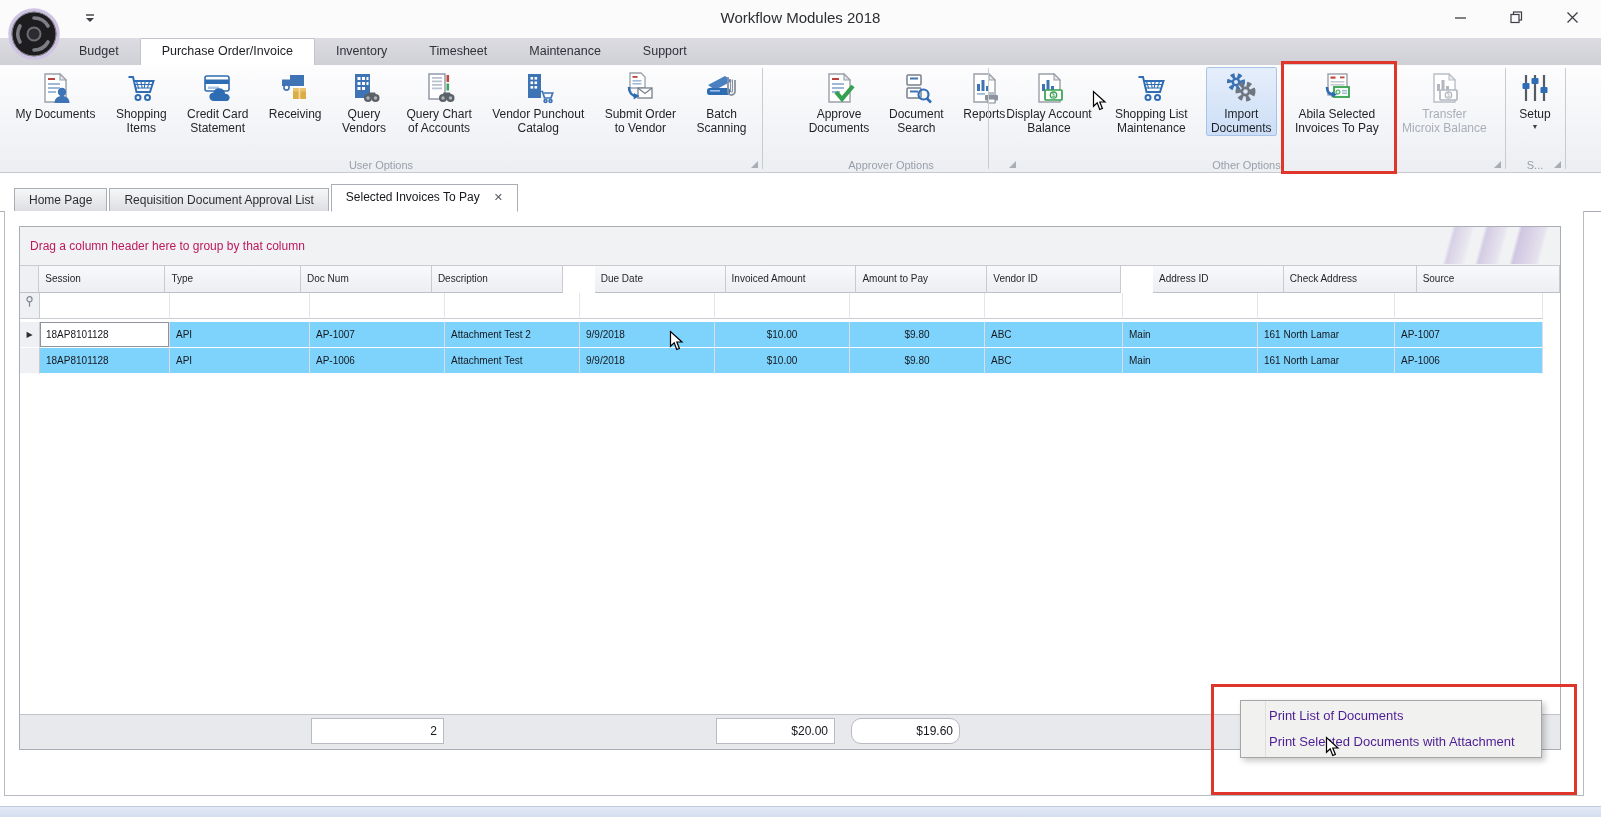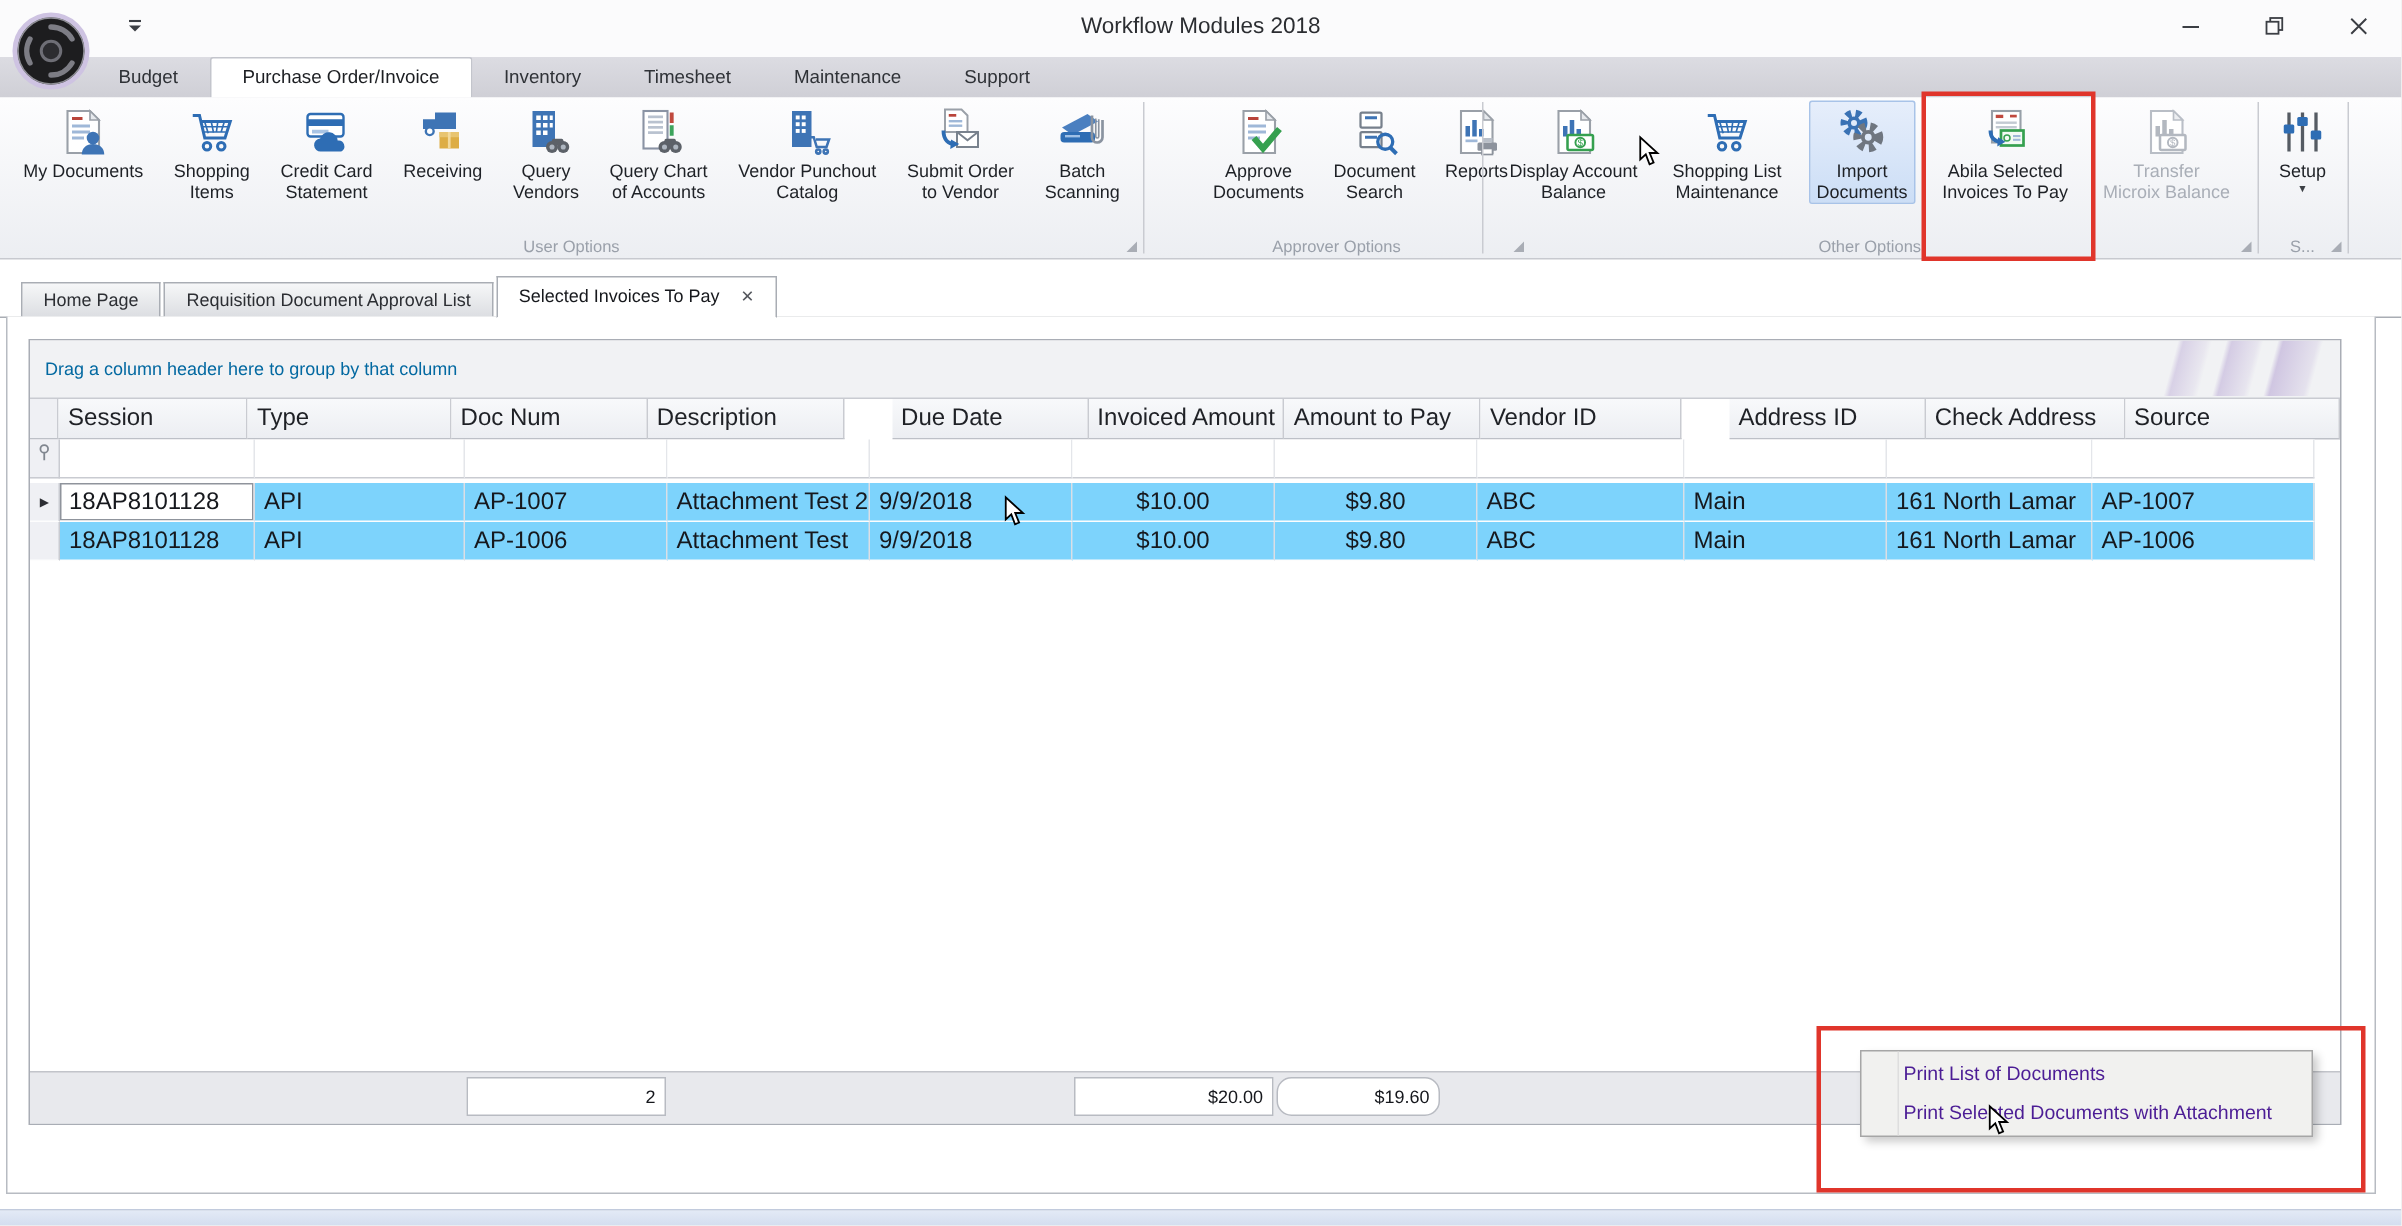--- a/index.html
+++ b/index.html
@@ -36,27 +36,27 @@
   .redbox{position:absolute;border:3px solid #e0352b;z-index:40;pointer-events:none;}
   
   #doc-tabs{position:absolute;left:0;top:186px;width:1601px;height:26px;border-bottom:1px solid #a9adb4;display:flex;padding-left:14px;box-sizing:border-box;align-items:flex-end;}
   .dtab{height:22px;line-height:22px;padding:0 14px;font-size:12px;color:#2c2e33;background:linear-gradient(#f6f7f8,#dcdee2);
         border:1px solid #a9adb4;border-bottom:none;margin-right:2px;white-space:nowrap;cursor:pointer;}
   .dtab.active{height:26px;line-height:25px;background:#fff;position:relative;z-index:2;margin-bottom:-1px;border-bottom:1px solid #fff;color:#16181c;}
   .dtab .closex{margin-left:14px;color:#55585e;font-size:11px;cursor:pointer;}
   
   #tabpage{position:absolute;left:4px;top:211px;width:1580px;height:585px;background:#fff;border:1px solid #b7bbc2;border-top:none;box-sizing:border-box;}
   #grid{position:absolute;left:14px;top:15px;width:1542px;height:524px;border:1px solid #a9adb5;background:#fff;box-sizing:border-box;}
-  #groupby{position:relative;height:38px;background:#f1f2f4;border-bottom:1px solid #c9cbd1;color:#0369a1;font-size:12px;line-height:38px;padding-left:10px;overflow:hidden;}
+  #groupby{position:relative;height:38px;background:#f1f2f4;border-bottom:1px solid #c9cbd1;color:#be185d;font-size:12px;line-height:38px;padding-left:10px;overflow:hidden;}
   .swoosh{position:absolute;right:0;top:0;width:180px;height:37px;
     background:linear-gradient(105deg,transparent 38%,rgba(158,132,198,.30) 40%,rgba(158,132,198,.10) 48%,transparent 50%),
                linear-gradient(105deg,transparent 55%,rgba(158,132,198,.35) 57%,rgba(158,132,198,.12) 66%,transparent 68%),
                linear-gradient(105deg,transparent 73%,rgba(158,132,198,.40) 75%,rgba(158,132,198,.15) 87%,transparent 89%);}
   .grow{display:flex;}
-  .gcell{box-sizing:border-box;padding:0 6px;font-size:16px;white-space:nowrap;overflow:hidden;}
+  .gcell{box-sizing:border-box;padding:0 6px;font-size:10px;white-space:nowrap;overflow:hidden;}
   #grid-header .gcell{height:27px;line-height:26px;background:linear-gradient(#f8f9fb,#eceef2);border-right:1px solid #c9cbd1;border-bottom:1px solid #bdc0c7;color:#1f2126;cursor:pointer;}
   #grid-filter .gcell{height:26px;line-height:25px;background:#fff;border-right:1px solid #e4e6ea;border-bottom:1px solid #c9cbd1;cursor:text;}
   .datarow .gcell{height:26px;line-height:25px;border-right:1px solid #dcdee4;border-bottom:1px solid #fdfdfd;color:#16181d;background:#7dd3fc;cursor:pointer;}
   .gcell.indic{background:#eff0f4 !important;border-right:1px solid #c9cbd1 !important;padding:0;text-align:center;font-size:8px;color:#2c2e33;line-height:25px;}
   .gcell.right{text-align:center;}
   .gcell.focuscell{background:#fff !important;box-shadow:inset 0 0 0 1px #8f949c;}
   #grid-gap{height:3px;background:#fff;}
   #grid-summary{position:absolute;left:0;right:0;bottom:0;height:34px;background:#e8e9ed;border-top:1px solid #c2c4ca;}
   .sumbox{position:absolute;top:3px;height:26px;background:#fff;border:1px solid #b8bbc2;box-sizing:border-box;
           font-size:12px;line-height:24px;text-align:right;padding-right:6px;color:#15171c;}
@@ -505,21 +505,21 @@
             <div class="gcell right" style="width: 135px;">$10.00</div>
             <div class="gcell right" style="width: 135px;">$9.80</div>
             <div class="gcell" style="width: 138px;">ABC</div>
             <div class="gcell" style="width: 135px;">Main</div>
             <div class="gcell" style="width: 137px;">161 North Lamar</div>
             <div class="gcell" style="width: 148px;">AP-1006</div>
           </div>
         </div>
       <div id="grid-summary">
           <div class="sumbox" style="left: 291px; width: 133px;">2</div>
-          <div class="sumbox" style="left: 696px; width: 133px;">$20.00</div>
+          <div class="sumbox" style="left: 696px; width: 119px;">$20.00</div>
           <div class="sumbox" style="left: 831px; width: 109px; border-radius: 10px;">$19.60</div>
         </div>
     </div>
 
   </div>
 
   <div id="menu">
       <div class="mitem">Print List of Documents</div>
       <div class="mitem">Print Selected Documents with Attachment</div>
     </div>

